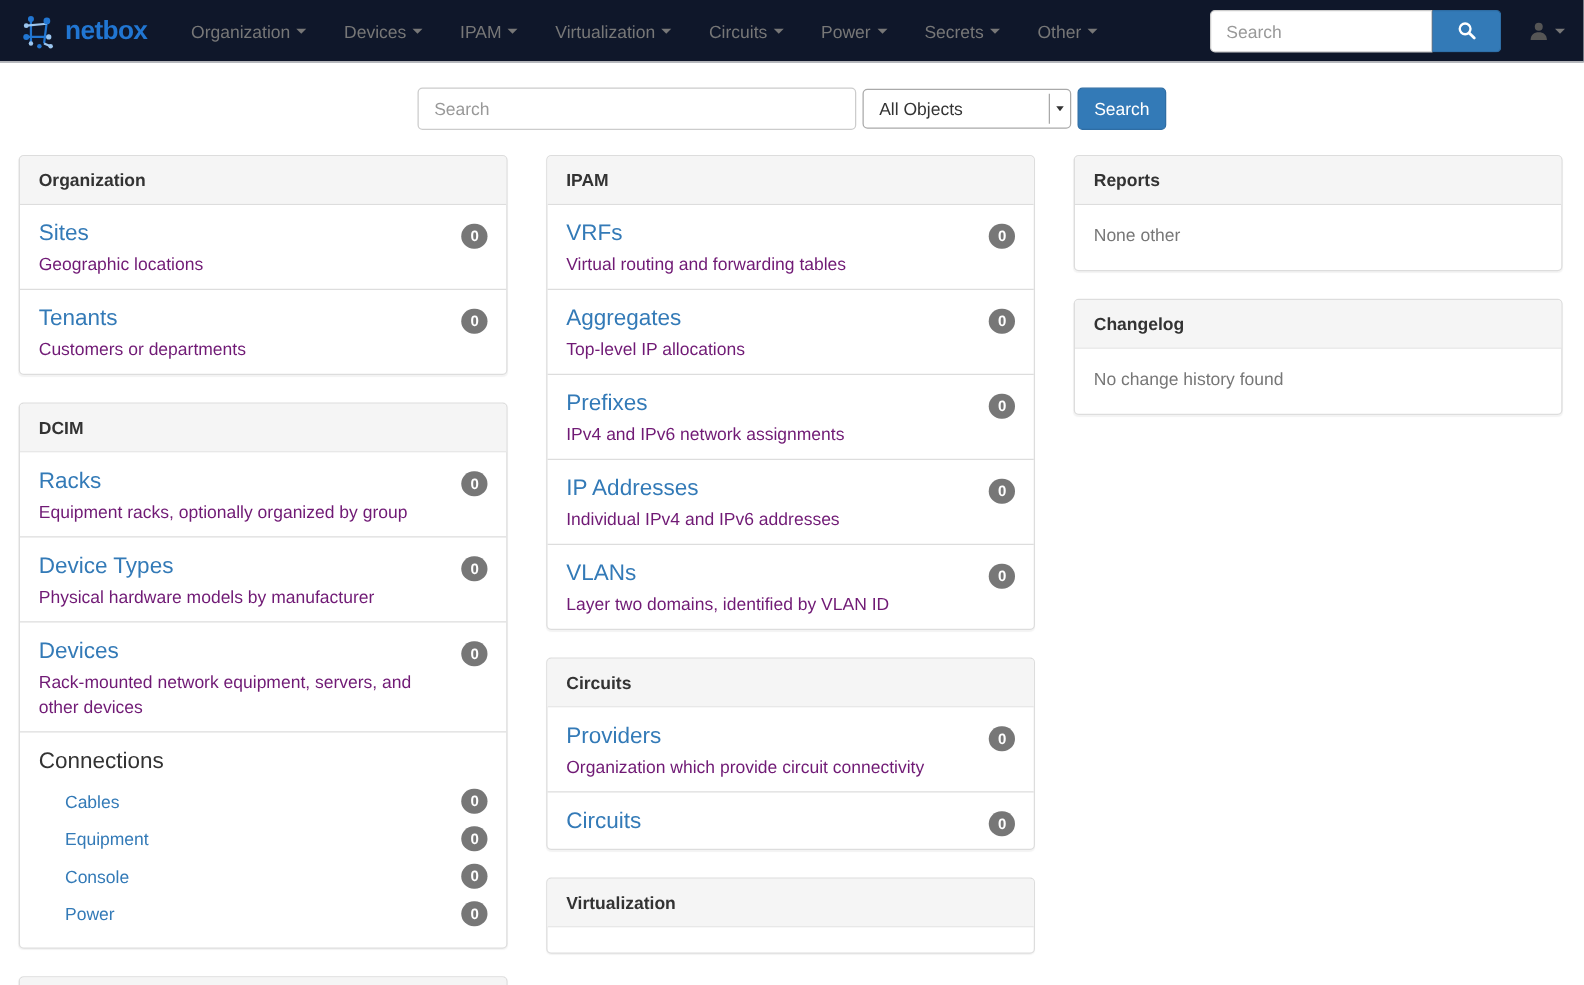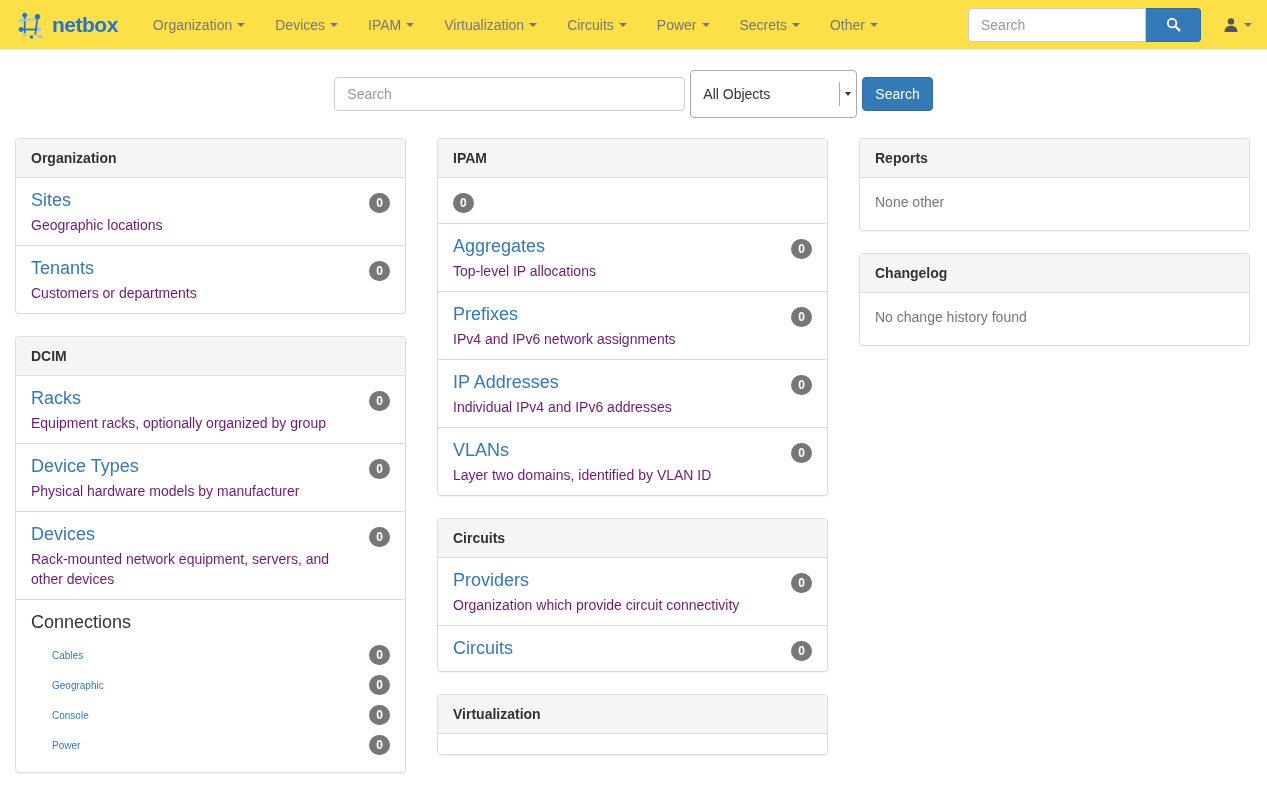--- a/index.html
+++ b/index.html
@@ -1,20 +1,20 @@
 <!DOCTYPE html>
 <html><head>
 <meta charset="utf-8">
 <style>
   * { margin:0; padding:0; box-sizing:border-box; }
   html,body { width:1267px; height:788px; overflow:hidden; background:#fff;
     font-family:"Liberation Sans", sans-serif; font-size:14px; color:#333; }
 
   
-  .navbar { height:50px; background:#fde047; border-bottom:1px solid #e7e7e7;
+  .navbar { height:50px; background:#0f172a; border-bottom:1px solid #e7e7e7;
     display:flex; align-items:center; padding:0 15px; }
   .brand { display:flex; align-items:center; gap:7px; cursor:pointer; margin-right:20px; }
   .brand-text { font-size:21px; font-weight:700; color:#2176d2; letter-spacing:-0.5px; }
   .nav-menu { display:flex; align-items:center; height:50px; }
   .nav-item { color:#777; padding:0 15px; height:50px; display:flex; align-items:center;
     gap:5px; cursor:pointer; white-space:nowrap; }
   .caret { display:inline-block; width:0; height:0; border-left:4px solid transparent;
     border-right:4px solid transparent; border-top:4px solid #777; }
   .nav-search { margin-left:auto; display:flex; }
   .nav-search input { width:178px; height:34px; border:1px solid #ccc;
@@ -24,21 +24,21 @@
     border-left:none; border-radius:0 4px 4px 0; display:flex; align-items:center;
     justify-content:center; cursor:pointer; }
   .user-menu { display:flex; align-items:center; gap:5px; margin-left:22px; cursor:pointer; }
 
   
   .search-row { display:flex; justify-content:center; align-items:center; gap:5px;
     padding:20px 0 0 0; }
   .search-row input { width:351px; height:34px; border:1px solid #ccc; border-radius:4px;
     padding:6px 12px; font-size:14px; color:#555; outline:none; }
   .search-row input::placeholder { color:#999; }
-  .fake-select { width:167px; height:48px; border:1px solid #a9a9a9; border-radius:4px;
+  .fake-select { width:167px; height:32px; border:1px solid #a9a9a9; border-radius:4px;
     background:#fff; display:flex; align-items:center; cursor:pointer; overflow:hidden; }
   .fake-select .sel-text { flex:1; padding:0 12px; color:#333; }
   .fake-select .sel-arrow { width:17px; height:24px; border-left:1px solid #a9a9a9;
     display:flex; align-items:center; justify-content:center; }
   .fake-select .sel-arrow .caret { border-top-color:#333; border-width:4px 3.5px 0 3.5px; }
   .btn-primary { height:34px; padding:0 12px; background:#337ab7; border:1px solid #2e6da4;
     border-radius:4px; color:#fff; font-size:14px; cursor:pointer;
     font-family:"Liberation Sans", sans-serif; }
 
   
@@ -56,21 +56,21 @@
   .item-desc { font-size:14px; color:#701a75; line-height:20px; margin-top:2px; }
   .badge { background:#777; color:#fff; font-size:12px; font-weight:700; line-height:1;
     padding:4px 7px; border-radius:10px; min-width:10px; text-align:center;
     align-self:flex-start; margin-top:5px; }
 
   
   .sub-block { padding:10px 15px 12px 15px; }
   .sub-title { font-size:18px; color:#333; line-height:25px; margin-bottom:5px; }
   .sub-row { display:flex; align-items:center; justify-content:space-between;
     padding:5px 0 5px 21px; }
-  .sub-link { font-size:10px; color:#337ab7; cursor:pointer; }
+  .sub-link { font-size:14px; color:#337ab7; cursor:pointer; }
   .sub-row .badge { margin-top:0; }
 
   .panel-empty { padding:16px 15px; color:#777; min-height:52px; }
 
   svg { display:block; }
 </style>
 </head>
 <body>
 
 <div class="navbar">
@@ -217,21 +217,21 @@
         </div>
         <span class="badge">0</span>
       </div>
       <div class="sub-block">
         <div class="sub-title">Connections</div>
         <div class="sub-row">
           <span class="sub-link">Cables</span>
           <span class="badge">0</span>
         </div>
         <div class="sub-row">
-          <span class="sub-link">Geographic</span>
+          <span class="sub-link">Equipment</span>
           <span class="badge">0</span>
         </div>
         <div class="sub-row">
           <span class="sub-link">Console</span>
           <span class="badge">0</span>
         </div>
         <div class="sub-row">
           <span class="sub-link">Power</span>
           <span class="badge">0</span>
         </div>
@@ -242,20 +242,24 @@
       <div class="panel-heading">Power</div>
 
     </div>
   </div>
 
   <div>
 
     <div class="panel">
       <div class="panel-heading">IPAM</div>
       <div class="list-item">
+        <div class="item-main">
+          <span class="item-link">VRFs</span>
+          <div class="item-desc">Virtual routing and forwarding tables</div>
+        </div>
         <span class="badge">0</span>
       </div>
       <div class="list-item">
         <div class="item-main">
           <span class="item-link">Aggregates</span>
           <div class="item-desc">Top-level IP allocations</div>
         </div>
         <span class="badge">0</span>
       </div>
       <div class="list-item">

